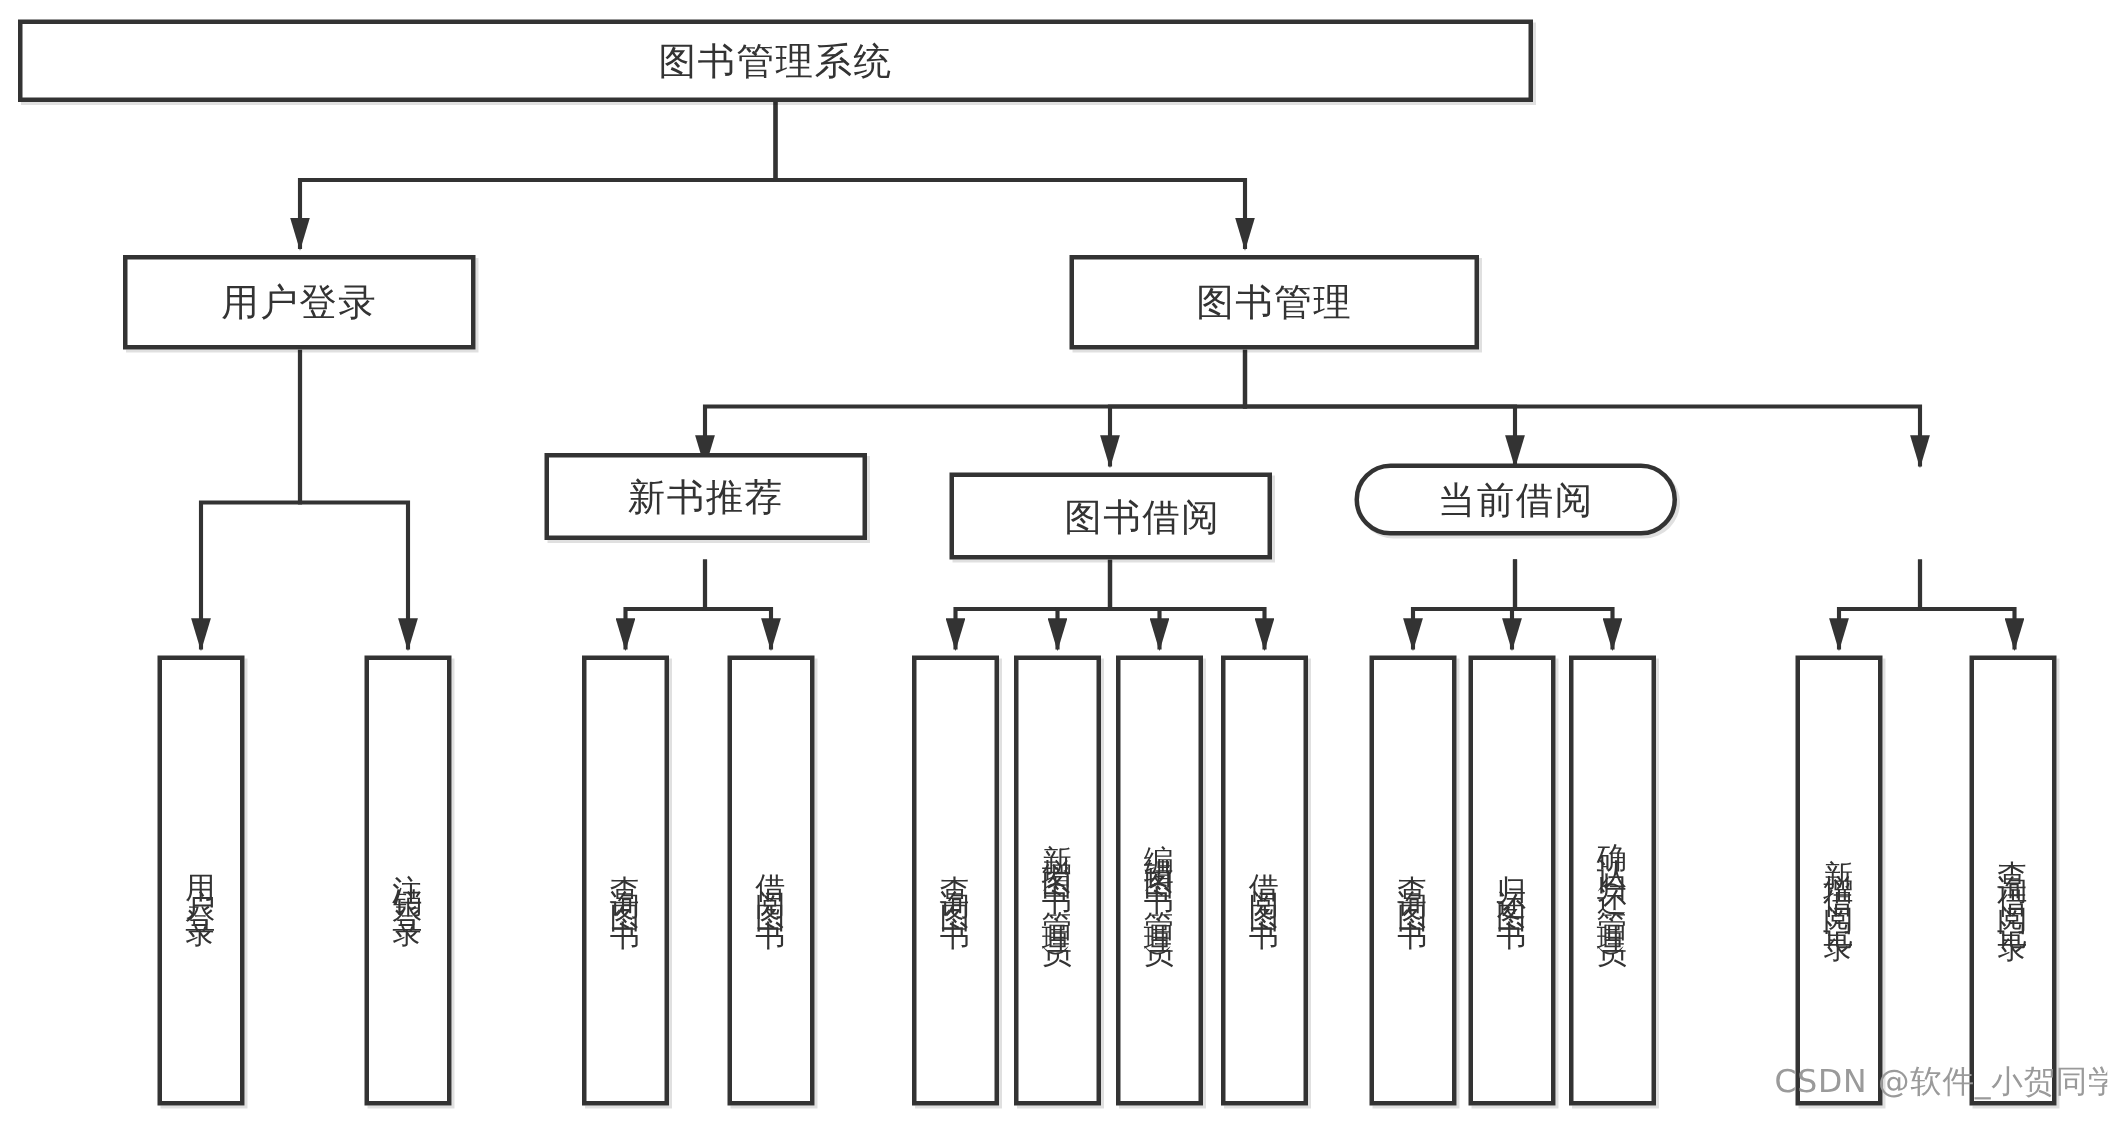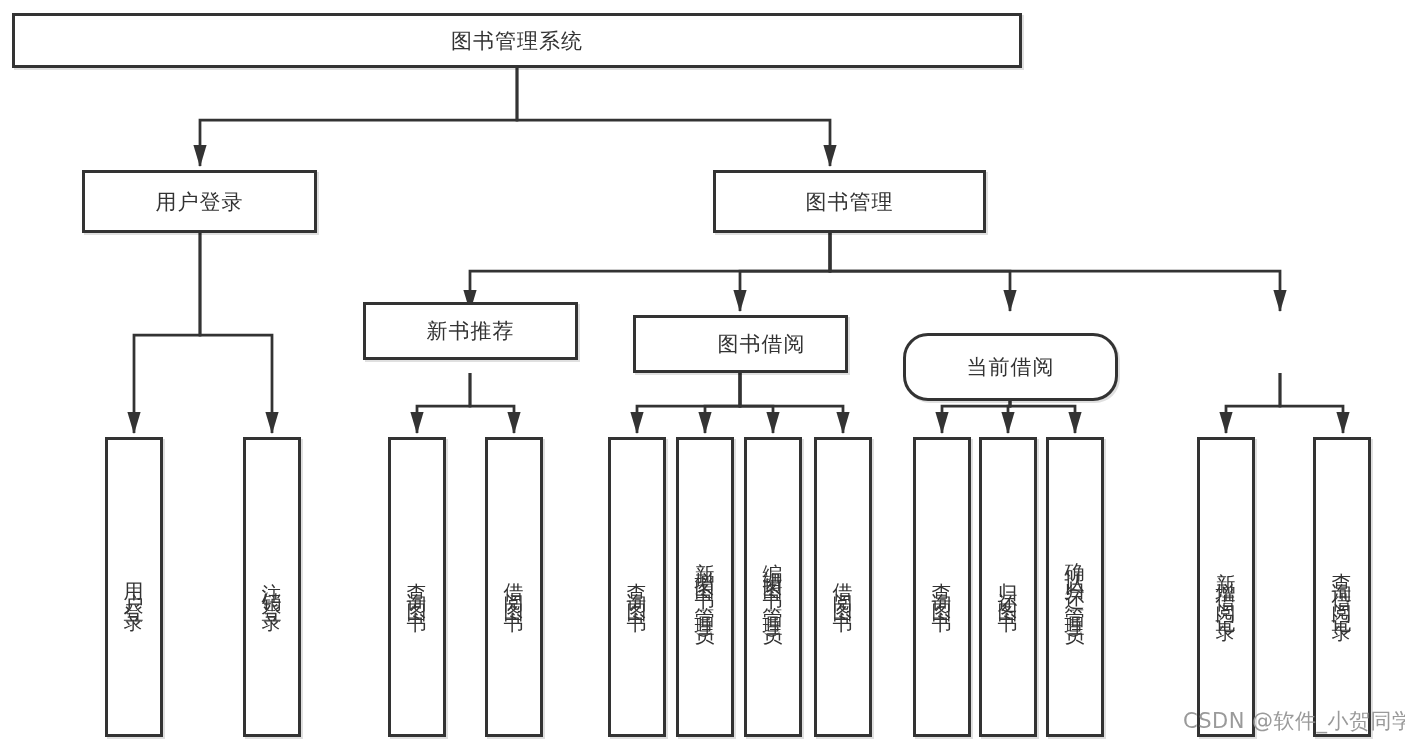--- a/index.html
+++ b/index.html
@@ -27,21 +27,21 @@
     border: 3px solid #333333;
     background: #ffffff;
     display: flex;
     align-items: center;
     justify-content: center;
     color: #333333;
     z-index: 2;
     box-shadow: 2px 2px 0 rgba(0,0,0,0.12);
   }
   .hbox {
-    font-size: 21px;
+    font-size: 25px;
     letter-spacing: 1px;
   }
   .vbox span {
     writing-mode: vertical-rl;
     text-orientation: mixed;
     font-size: 20px;
     letter-spacing: 10px;
     line-height: 1;
     color: #333333;
   }
@@ -110,21 +110,21 @@
   <div class="box hbox" style="left:713px; top:170px; width:273px; height:63px;">
     <span>图书管理</span>
   </div>
 
   <div class="box hbox" style="left:363px; top:302px; width:215px; height:58px;">
     <span>新书推荐</span>
   </div>
   <div class="box hbox" style="left:633px; top:315px; width:215px; height:58px;padding-left:42px;">
     <span>图书借阅</span>
   </div>
-  <div class="box hbox" style="left:903px; top:333px; width:215px; height:68px;border-radius:25px;">
+  <div class="box hbox" style="left:903px; top:309px; width:215px; height:48px;border-radius:25px;">
     <span>当前借阅</span>
   </div>
 
   <div class="box vbox" style="left:105px; top:437px; width:58px; height:300px;">
     <span>用户登录</span>
   </div>
   <div class="box vbox" style="left:243px; top:437px; width:58px; height:300px;">
     <span>注销登录</span>
   </div>
 

